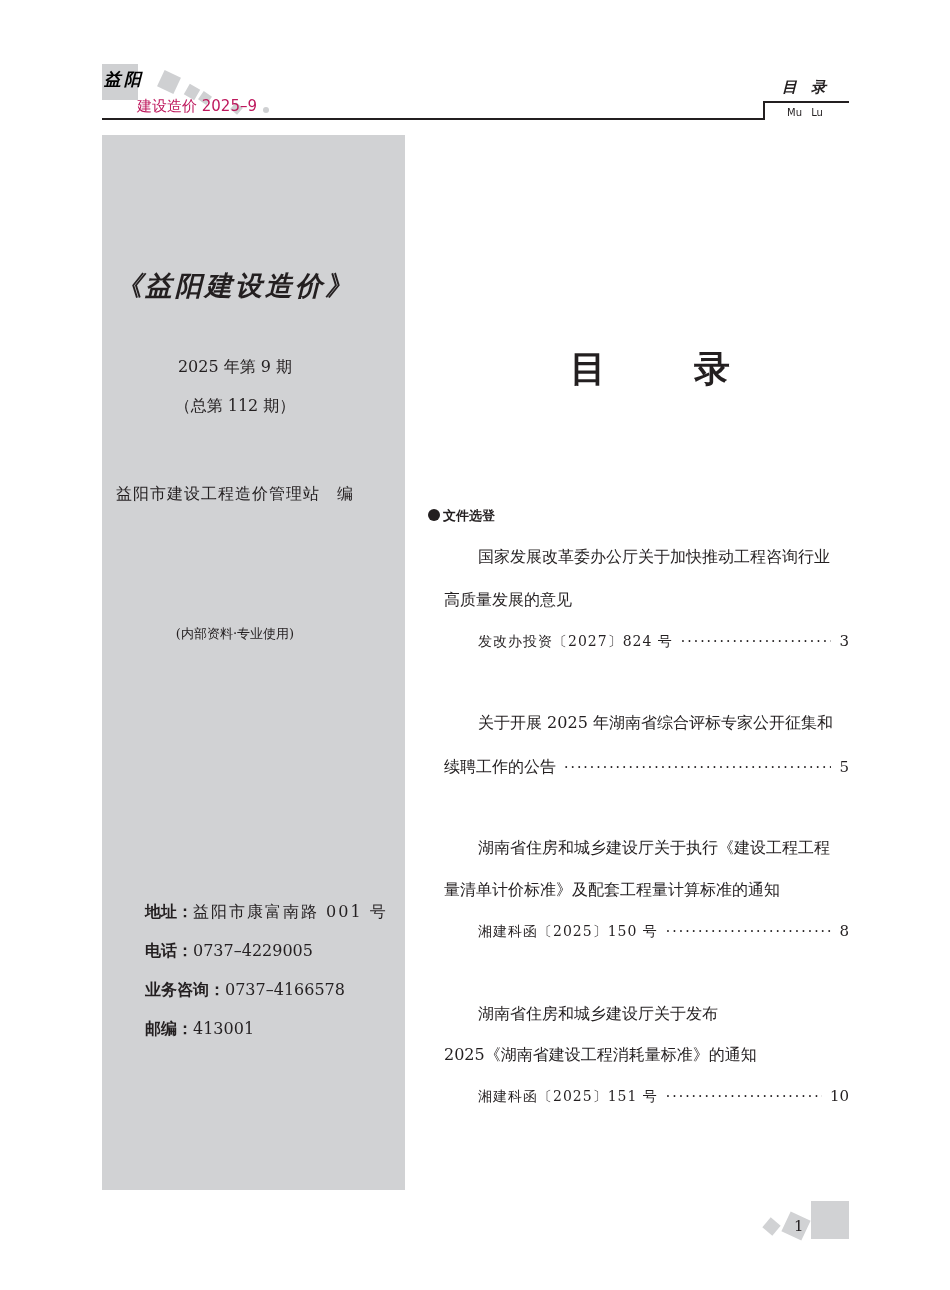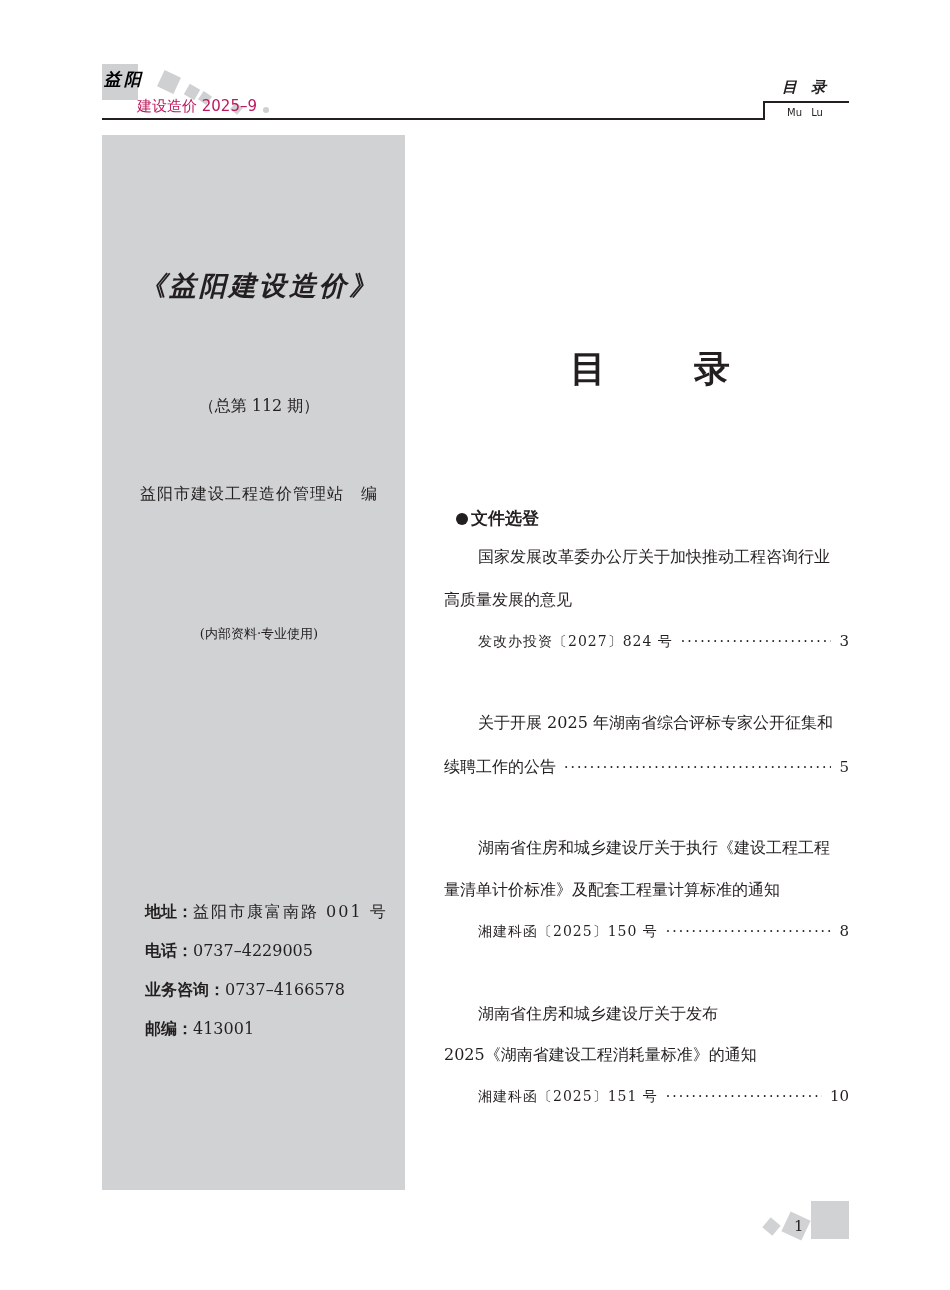--- a/index.html
+++ b/index.html
@@ -13,34 +13,34 @@
     .deco { position: absolute; background: #cfd0d2; }
     .hdr-sub { position: absolute; left: 137px; top: 97px; font-size: 15px; font-family: "DejaVu Sans", "Liberation Sans", sans-serif; color: #be185d; }
     .hdr-line { position: absolute; left: 102px; top: 118px; width: 663px; height: 2px; background: #231f20; }
     .hdr-step-v { position: absolute; left: 763px; top: 101px; width: 2px; height: 19px; background: #231f20; }
     .hdr-step-h { position: absolute; left: 763px; top: 101px; width: 86px; height: 2px; background: #231f20; }
     .hdr-right-title { position: absolute; left: 782px; top: 78px; font-size: 15px; font-weight: bold; letter-spacing: 14px; font-style: italic; }
     .hdr-right-sub { position: absolute; left: 787px; top: 107px; font-size: 10px; font-family: "DejaVu Sans", sans-serif; word-spacing: 6px; }
 
     
     .panel { position: absolute; left: 102px; top: 135px; width: 303px; height: 1055px; background: #d1d2d4; }
-    .panel .c { position: absolute; left: 0; width: 266px; text-align: center; padding-left: 24px; }
+    .panel .c { position: absolute; left: 0; width: 266px; text-align: center; }
     .mag-title { top: 268px; font-size: 27px; font-weight: bold; font-style: italic; letter-spacing: 3px; }
     .issue { top: 357px; font-size: 16px; }
     .total { top: 396px; font-size: 16px; }
     .editor { top: 472px; font-size: 16px; font-family: "DejaVu Sans", "Liberation Sans", sans-serif; letter-spacing: 1px; }
     .internal { top: 625px; font-size: 13px; }
     .contact { position: absolute; left: 145px; font-size: 16px; margin-top: 16px; }
     .contact .lbl { font-family: "DejaVu Sans", sans-serif; font-weight: bold; }
     .contact .val-kai { letter-spacing: 2px; }
 
     
     .toc-title { position: absolute; left: 570px; top: 345px; font-size: 36px; font-weight: bold;
                  font-family: "DejaVu Sans", "Liberation Sans", sans-serif; letter-spacing: 88px; }
-    .section { position: absolute; left: 456px; top: 507px; font-size: 17px; font-weight: bold;
+    .section { position: absolute; left: 428px; top: 507px; font-size: 13px; font-weight: bold;
                font-family: "DejaVu Sans", "Liberation Sans", sans-serif; }
     .section .dot { display: inline-block; width: 12px; height: 12px; border-radius: 50%; background: #231f20; margin-right: 3px; vertical-align: -1px; }
     .line { position: absolute; left: 444px; width: 405px; font-size: 16px; white-space: nowrap; }
     .line.indent { padding-left: 34px; box-sizing: border-box; }
     .leader { position: absolute; left: 444px; width: 405px; font-size: 14px; display: flex; align-items: baseline; white-space: nowrap; }
     .leader .ref { padding-left: 34px; letter-spacing: 1px; }
     .leader .dots { flex: 1; overflow: hidden; margin: 0 8px; letter-spacing: 2px; color: #231f20; }
     .leader .dots::before { content: "····································································································"; }
     .leader .pg { font-size: 15px; }
     .leader.noind .ref { padding-left: 0; font-size: 16px; letter-spacing: 0; }
@@ -63,20 +63,21 @@
 <div class="deco" style="left:263px;top:107px;width:6px;height:6px;border-radius:50%;"></div>
 <div class="hdr-sub">建设造价 2025–9</div>
 <div class="hdr-line"></div>
 <div class="hdr-step-v"></div>
 <div class="hdr-step-h"></div>
 <div class="hdr-right-title">目录</div>
 <div class="hdr-right-sub">Mu Lu</div>
 
 <div class="panel">
   <div class="c mag-title" style="top:133px;">《益阳建设造价》</div>
+  <div class="c issue" style="top:222px;">2025 年第 9 期</div>
   <div class="c total" style="top:261px;">（总第 112 期）</div>
   <div class="c editor" style="top:349px;">益阳市建设工程造价管理站　编</div>
   <div class="c internal" style="top:490px;">(内部资料·专业使用)</div>
 </div>
 
 <div class="contact" style="top:886px;">
   <span class="lbl">地址：</span><span class="val-kai">益阳市康富南路 001 号</span>
 </div>
 <div class="contact" style="top:925px;">
   <span class="lbl">电话：</span><span>0737–4229005</span>

